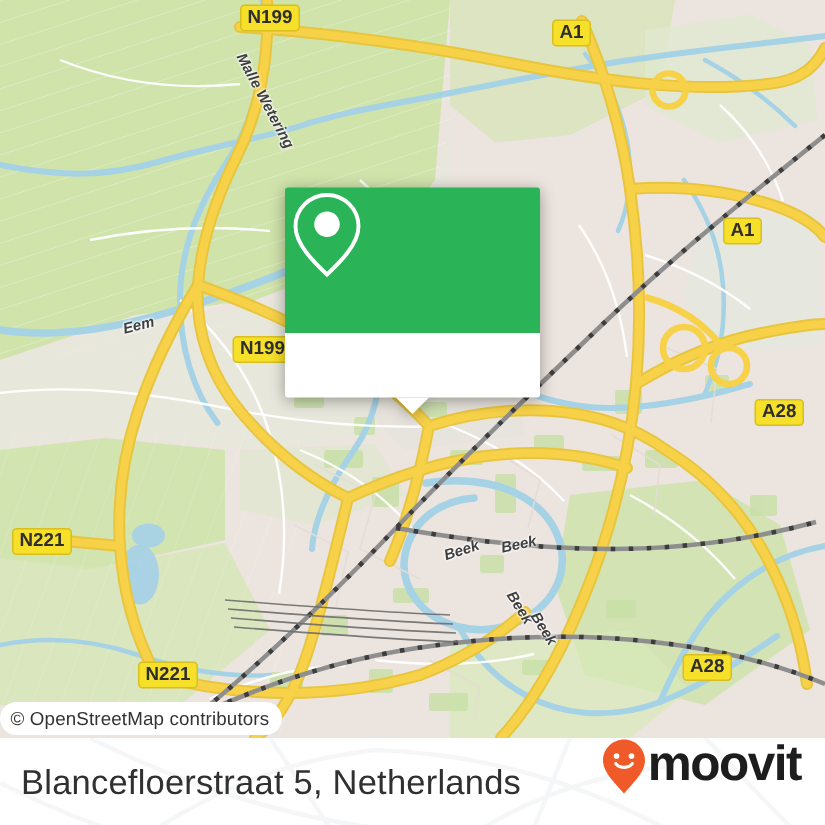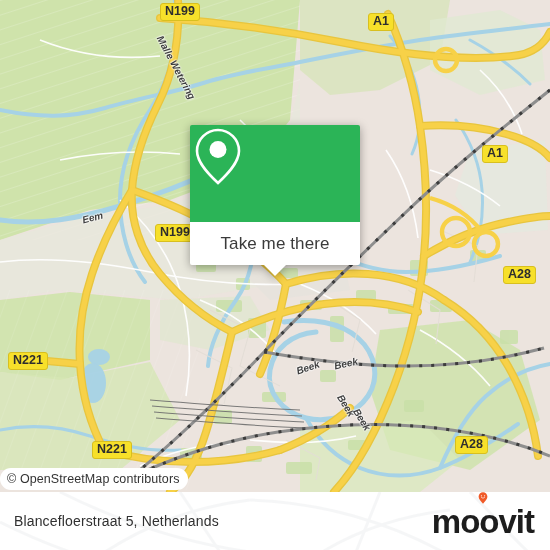--- a/index.html
+++ b/index.html
@@ -55,26 +55,26 @@
 
   
   #bottombar{
     position:absolute;left:0;top:492px;width:550px;height:58px;
     background:#ffffff;overflow:hidden;
   }
   #bottombar-watermark{position:absolute;left:0;top:-470px;opacity:.085;}
   #address{
     position:absolute;left:14px;top:0;height:58px;
     display:flex;align-items:center;
-    font-size:14px;color:#303030;letter-spacing:.15px;
+    font-size:23px;color:#303030;letter-spacing:.15px;
     white-space:nowrap;
   }
   #brand{
     position:absolute;right:16px;top:0;height:46px;
-    display:flex;align-items:center;gap:1px;flex-direction:column;
+    display:flex;gap:1px;
   }
   #brand-word{
     font-size:33px;font-weight:bold;color:#1d1d1d;
     letter-spacing:-1px;line-height:1;
   }
 
   
   .shield{
     position:absolute;
     background:#f7e02a;
@@ -277,21 +277,20 @@
     <div id="attribution">© OpenStreetMap contributors</div>
 
     <div id="popup">
       <div id="popup-head">
         <svg width="56" height="62" viewBox="0 0 56 62">
           <path d="M28,5 C16.4,5 7,14.4 7,26 C7,38 20,50.5 28,58 C36,50.5 49,38 49,26 C49,14.4 39.6,5 28,5 Z" fill="none" stroke="#ffffff" stroke-width="2.6"></path>
           <circle cx="28" cy="24.5" r="8.5" fill="#ffffff"></circle>
         </svg>
       </div>
       <div id="popup-body">
-        <span id="popup-label">Take me there</span>
         <span id="popup-tail"></span>
       </div>
     </div>
   </div>
 
   <div id="bottombar">
     <svg id="bottombar-watermark" width="550" height="550" viewBox="0 0 550 550">
       <g fill="none" stroke="#9aa0a6" stroke-width="3">
         <path d="M60,470 C120,500 180,520 250,530"></path>
         <path d="M90,540 C140,505 190,485 250,478"></path>

